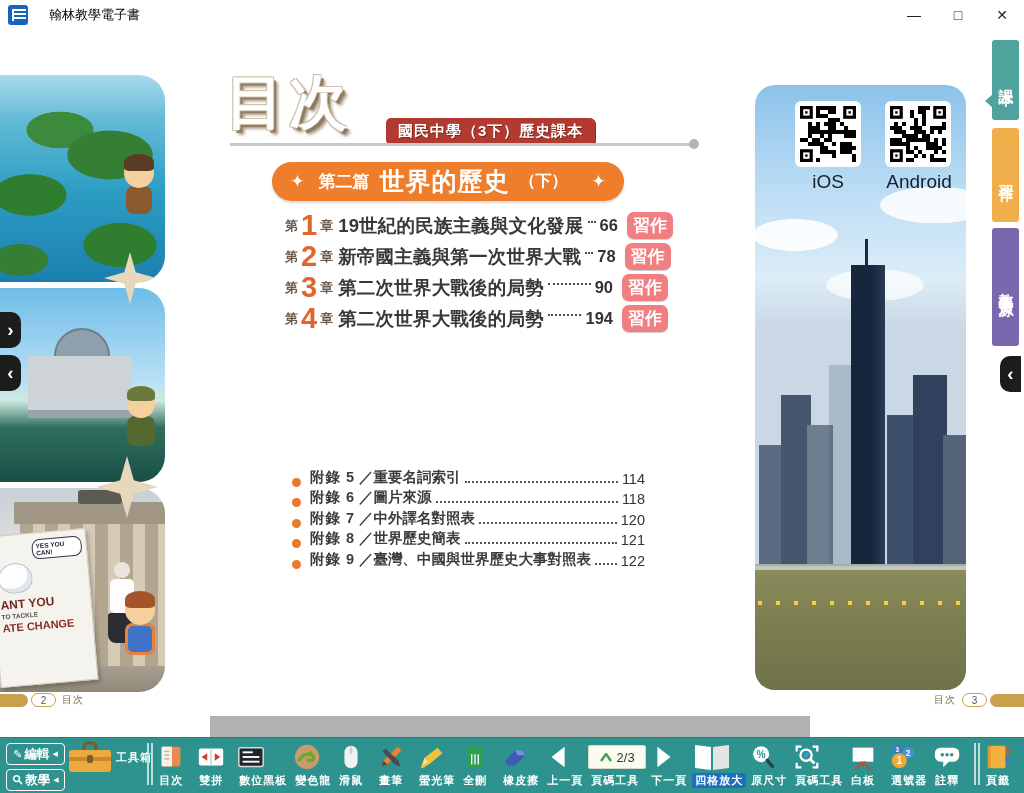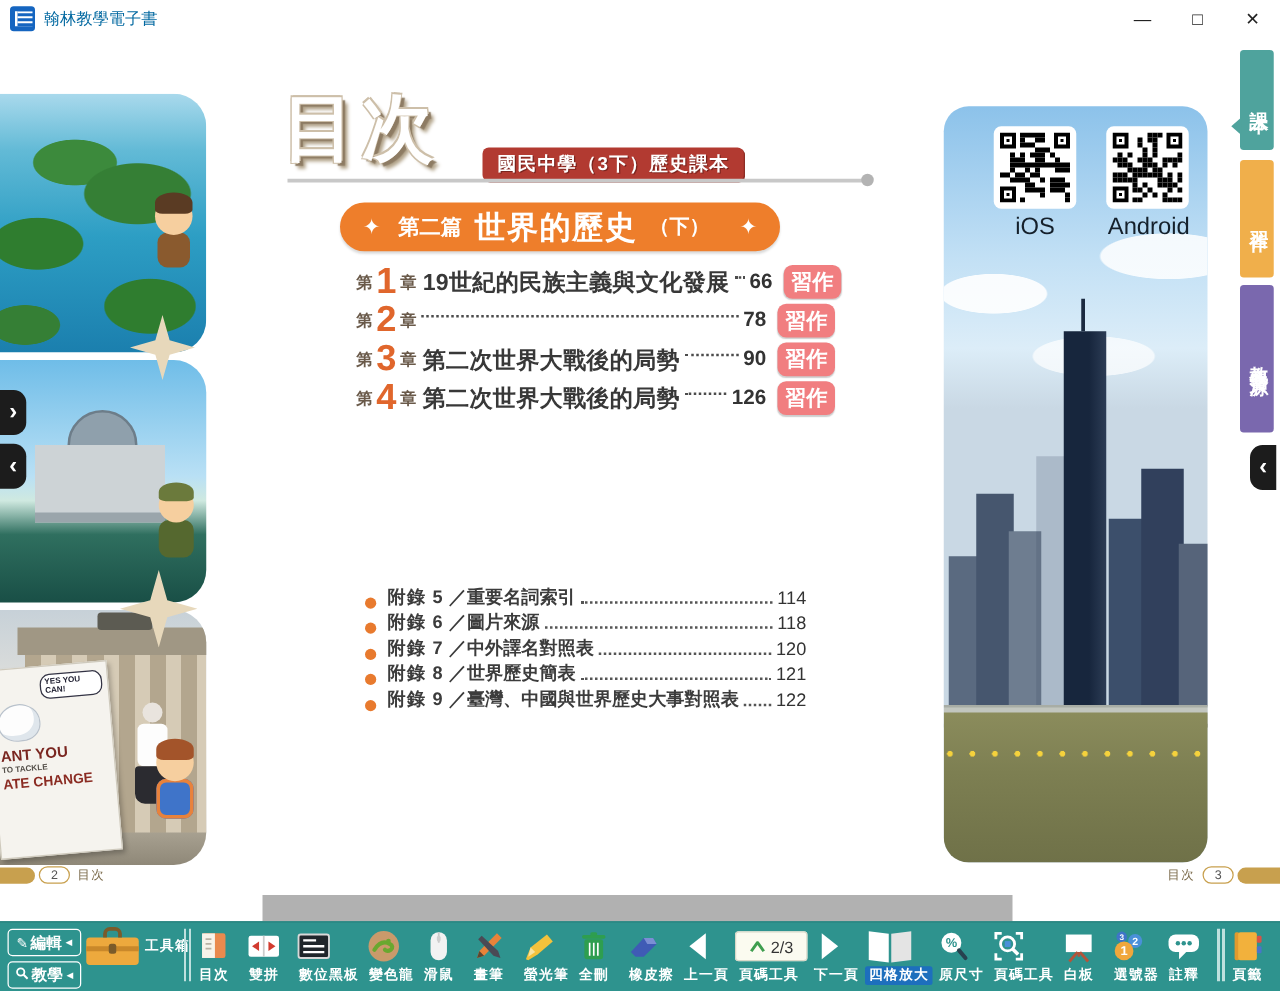--- a/index.html
+++ b/index.html
@@ -6,21 +6,21 @@
   html,body { width:1024px; height:793px; }
   body {
     position: relative; overflow: hidden; background:#fff;
     font-family: "Liberation Sans", "DejaVu Sans", sans-serif;
   }
   
   .titlebar { position:absolute; left:0; top:0; width:1024px; height:30px; background:#fff; display:flex; align-items:center; }
   .app-ico { width:20px; height:20px; margin-left:8px; background:#1565c0; border-radius:3px; position:relative; }
   .app-ico:before { content:""; position:absolute; left:4px; top:4px; width:12px; height:12px;
     background:linear-gradient(#fff 2px, transparent 2px) 0 0/12px 4px; border-left:2px solid #fff; }
-  .win-title { margin-left:7px; font-size:13px; color:#0369a1; }
+  .win-title { margin-left:21px; font-size:13px; color:#000000; }
   .win-ctrls { margin-left:auto; display:flex; height:30px; }
   .win-btn { width:44px; height:30px; display:flex; align-items:center; justify-content:center; font-size:14px; color:#222; cursor:default; }
   
   .main { position:absolute; left:0; top:30px; width:1024px; height:707px; background:#fff; }
   
   .lphoto { position:absolute; left:0; width:165px; border-radius:0 26px 26px 0; overflow:hidden; }
   .ph1 { top:45px; height:207px;
     background:
       radial-gradient(ellipse 60px 34px at 30px 120px,#2f7d2f 60%,transparent 62%),
       radial-gradient(ellipse 70px 40px at 110px 80px,#357f35 60%,transparent 62%),
@@ -233,40 +233,41 @@
         <span class="ch-pre">章</span>
         <span class="ch-title">19世紀的民族主義與文化發展</span>
         <span class="leader"></span>
         <span class="ch-page">66</span>
         <button class="wb-btn">習作</button>
       </div>
       <div class="ch-row">
         <span class="ch-pre">第</span>
         <span class="ch-num">2</span>
         <span class="ch-pre">章</span>
+        <span class="ch-title">新帝國主義與第一次世界大戰</span>
         <span class="leader"></span>
         <span class="ch-page">78</span>
         <button class="wb-btn">習作</button>
       </div>
       <div class="ch-row">
         <span class="ch-pre">第</span>
         <span class="ch-num">3</span>
         <span class="ch-pre">章</span>
         <span class="ch-title">第二次世界大戰後的局勢</span>
         <span class="leader"></span>
         <span class="ch-page">90</span>
         <button class="wb-btn">習作</button>
       </div>
       <div class="ch-row">
         <span class="ch-pre">第</span>
         <span class="ch-num">4</span>
         <span class="ch-pre">章</span>
         <span class="ch-title">第二次世界大戰後的局勢</span>
         <span class="leader"></span>
-        <span class="ch-page">126</span>
+        <span class="ch-page">194</span>
         <button class="wb-btn">習作</button>
       </div>
     </div>
   <div class="appendix" id="appendix-list">
       <div class="ap-row">
         <span class="ap-dot"></span>
         <span class="ap-label">附錄 5</span>
         <span class="ap-title">／重要名詞索引</span>
         <span class="leader"></span>
         <span class="ap-page">114</span>

